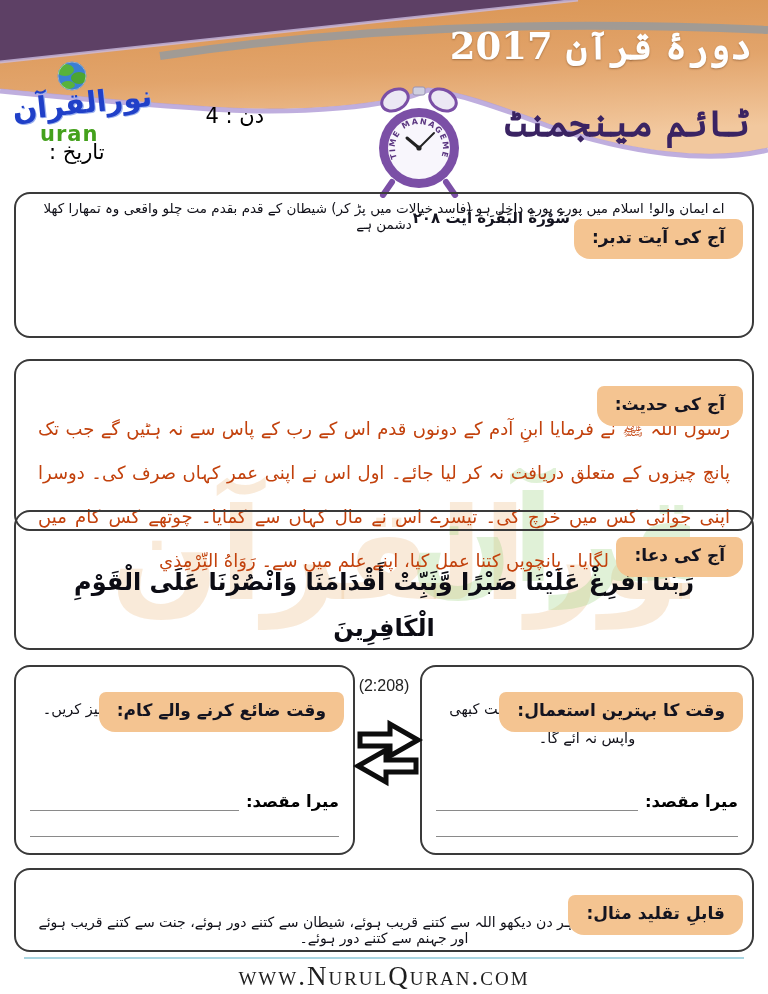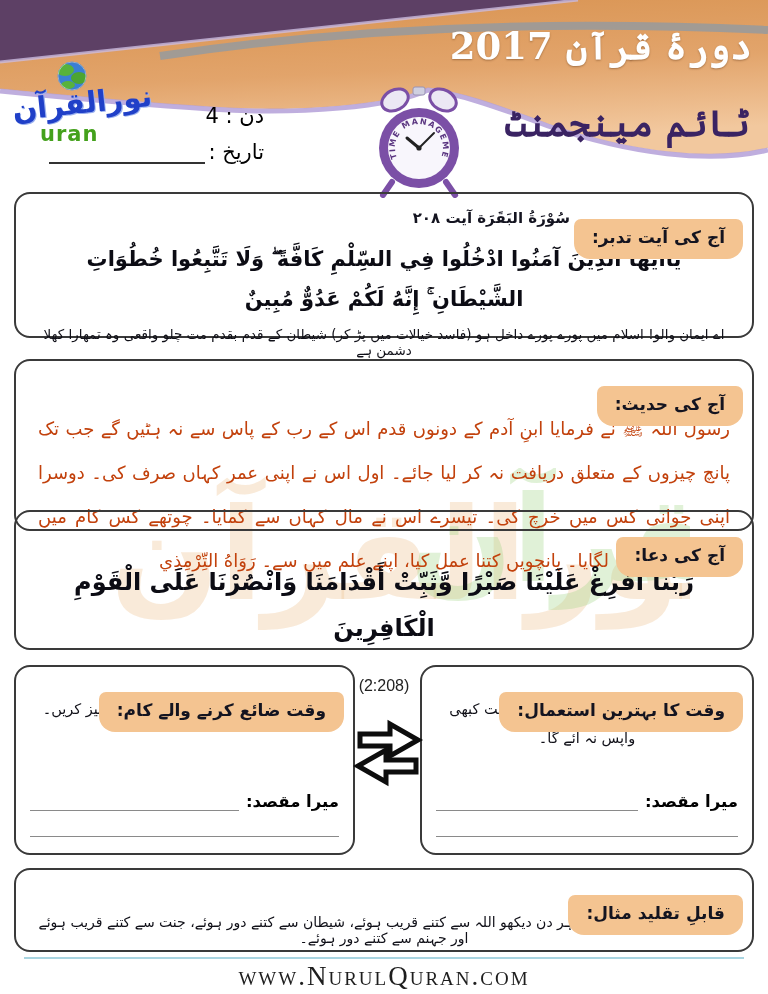--- a/index.html
+++ b/index.html
@@ -22,21 +22,21 @@
     color:var(--title-purple);font-size:36px;font-weight:bold;font-family:"DejaVu Serif",serif;}
   .logo{position:absolute;top:60px;left:10px;width:130px;height:115px;z-index:2;}
   .logo .globe{position:absolute;left:46px;top:0;}
   .logo .logo-urdu{position:absolute;left:2px;top:26px;direction:rtl;display:block;
     color:var(--logo-blue);font-size:29px;font-weight:bold;transform:rotate(-6deg);
     text-shadow:1px 1px 0 #9ab0ee;}
   .logo .logo-latin{position:absolute;left:30px;top:62px;color:var(--logo-green);
     font-size:21px;font-weight:bold;letter-spacing:1px;}
   .day-date{position:absolute;top:104px;left:49px;width:215px;z-index:2;direction:rtl;
     color:#000;font-size:21px;font-weight:normal;}
-  .day-date .date-row{display:flex;align-items:flex-end;gap:3px;margin-top:12px;}
+  .day-date .date-row{display:flex;align-items:flex-end;gap:3px;margin-top:12px;flex-direction:column;}
   .day-date .date-line{flex:1;border-bottom:2px solid #333;height:1.1em;}
   .clock{position:absolute;top:84px;left:366px;z-index:2;}
 
   
   .watermark{position:absolute;top:468px;left:110px;width:580px;height:215px;z-index:0;
     overflow:hidden;direction:rtl;pointer-events:none;}
   .watermark span{position:absolute;font-weight:bold;white-space:nowrap;}
   .wm-peach{left:0;top:12px;font-size:128px;color:rgba(240,200,155,.38);}
   .wm-green{left:300px;top:2px;font-size:120px;color:rgba(160,210,130,.32);}
 
@@ -148,21 +148,20 @@
   <div class="topic-title">ٹائم مینجمنٹ</div>
 
   <div class="watermark">
     <span class="wm-peach">نورالقرآن</span>
     <span class="wm-green">نورالقرآن</span>
   </div>
 
   <div class="panel" style="left:14px;top:192px;width:740px;height:146px;">
     <div class="tab">آج کی آیت تدبر:</div>
     <div class="ayat-ref">سُوْرَةُ البَقَرَة آیت ۲۰۸</div>
-    <div class="arabic-verse">يَاأَيُّهَا الَّذِينَ آمَنُوا ادْخُلُوا فِي السِّلْمِ كَافَّةً ۖ وَلَا تَتَّبِعُوا خُطُوَاتِ الشَّيْطَانِ ۚ إِنَّهُ لَكُمْ عَدُوٌّ مُبِينٌ</div>
     <div class="verse-translation">اے ایمان والو! اسلام میں پورے پورے داخل ہو (فاسد خیالات میں پڑ کر) شیطان کے قدم بقدم مت چلو واقعی وہ تمھارا کھلا دشمن ہے</div>
   </div>
 
   <div class="panel" style="left:14px;top:359px;width:740px;height:172px;">
     <div class="tab">آج کی حدیث:</div>
     <div class="hadith-text">رسول اللہ ﷺ نے فرمایا ابنِ آدم کے دونوں قدم اس کے رب کے پاس سے نہ ہٹیں گے جب تک پانچ چیزوں کے متعلق دریافت نہ کر لیا جائے۔ اول اس نے اپنی عمر کہاں صرف کی۔ دوسرا اپنی جوانی کس میں خرچ کی۔ تیسرے اس نے مال کہاں سے کمایا۔ چوتھے کس کام میں لگایا۔ پانچویں کتنا عمل کیا، اپنے علم میں سے۔ رَوَاهُ التِّرْمِذِي</div>
   </div>
 
   <div class="panel" style="left:14px;top:510px;width:740px;height:140px;">
     <div class="tab">آج کی دعا:</div>

